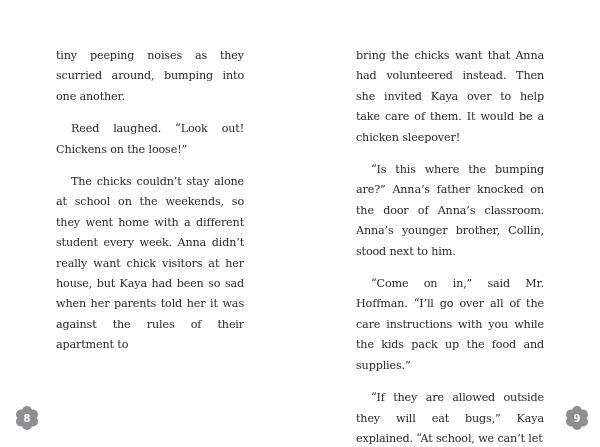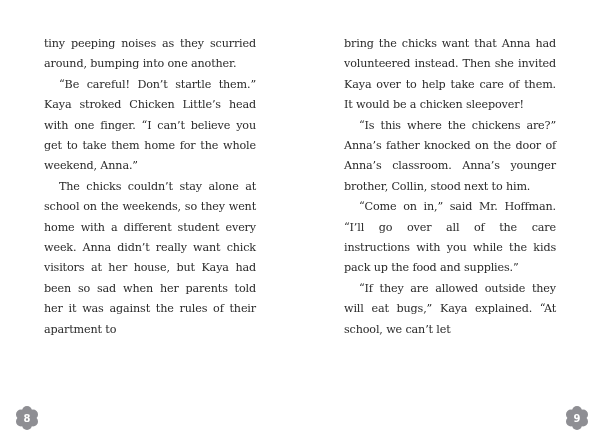--- a/index.html
+++ b/index.html
@@ -6,41 +6,41 @@
     body { width: 600px; height: 447px; position: relative; overflow: hidden; }
     .page { position: absolute; top: 0; width: 300px; height: 447px; }
     .page.left { left: 0; }
     .page.right { left: 300px; }
     .text {
       position: absolute; top: 34px; left: 44px; width: 212px;
       font-family: "DejaVu Serif", "Liberation Serif", serif;
       font-size: 11.2px; line-height: 20.4px; color: #2a2a2a;
       text-align: justify; letter-spacing: -0.15px;
     }
-    .text p { margin: 0; text-indent: 15px; }
+    .text p { margin: 12px; text-indent: 15px; }
     .text p.cont { text-indent: 0; }
     .badge {
       position: absolute; top: 406px; width: 24px; height: 24px;
       display: flex; align-items: center; justify-content: center;
     }
     .badge svg { position: absolute; left: 0; top: 0; }
     .badge span {
       position: relative; font-family: "DejaVu Sans", sans-serif; font-weight: bold;
       font-size: 10px; color: #ffffff;
     }
     .page.left .badge { left: 15px; }
     .page.right .badge { left: 265px; }
   </style>
 </head>
 <body>
 
 <div class="page left">
   <div class="text">
     <p class="cont">tiny peeping noises as they scurried around, bumping into one another.</p>
-    <p>“Be careful! Don’t startle them.” Kaya stroked Chicken Little’s head with one finger. “I can’t believe you get to take them home for the whole weekend, Anna.”</p>
+    <p>Reed laughed. “Look out! Chickens on the loose!”</p>
     <p>The chicks couldn’t stay alone at school on the weekends, so they went home with a different student every week. Anna didn’t really want chick visitors at her house, but Kaya had been so sad when her parents told her it was against the rules of their apartment to</p>
   </div>
   <div class="badge">
     <svg width="24" height="24" viewBox="0 0 24 24">
       <g fill="#8e8e93">
         <circle cx="12" cy="12" r="8"></circle>
         <circle cx="12" cy="5" r="5"></circle>
           <circle cx="18" cy="8.5" r="5"></circle>
           <circle cx="18" cy="15.5" r="5"></circle>
         <circle cx="12" cy="19" r="5"></circle>
@@ -48,21 +48,21 @@
           <circle cx="6" cy="8.5" r="5"></circle>
       </g>
     </svg>
     <span>8</span>
   </div>
 </div>
 
 <div class="page right">
   <div class="text">
     <p class="cont">bring the chicks want that Anna had volunteered instead. Then she invited Kaya over to help take care of them. It would be a chicken sleepover!</p>
-    <p>“Is this where the chickens are?” Anna’s father knocked on the door of Anna’s classroom. Anna’s younger brother, Collin, stood next to him.</p>
+    <p>“Is this where the bumping are?” Anna’s father knocked on the door of Anna’s classroom. Anna’s younger brother, Collin, stood next to him.</p>
     <p>“Come on in,” said Mr. Hoffman. “I’ll go over all of the care instructions with you while the kids pack up the food and supplies.”</p>
     <p>“If they are allowed outside they will eat bugs,” Kaya explained. “At school, we can’t let</p>
   </div>
   <div class="badge">
     <svg width="24" height="24" viewBox="0 0 24 24">
       <g fill="#8e8e93">
         <circle cx="12" cy="12" r="8"></circle>
         <circle cx="12" cy="5" r="5"></circle>
           <circle cx="18" cy="8.5" r="5"></circle>
           <circle cx="18" cy="15.5" r="5"></circle>

